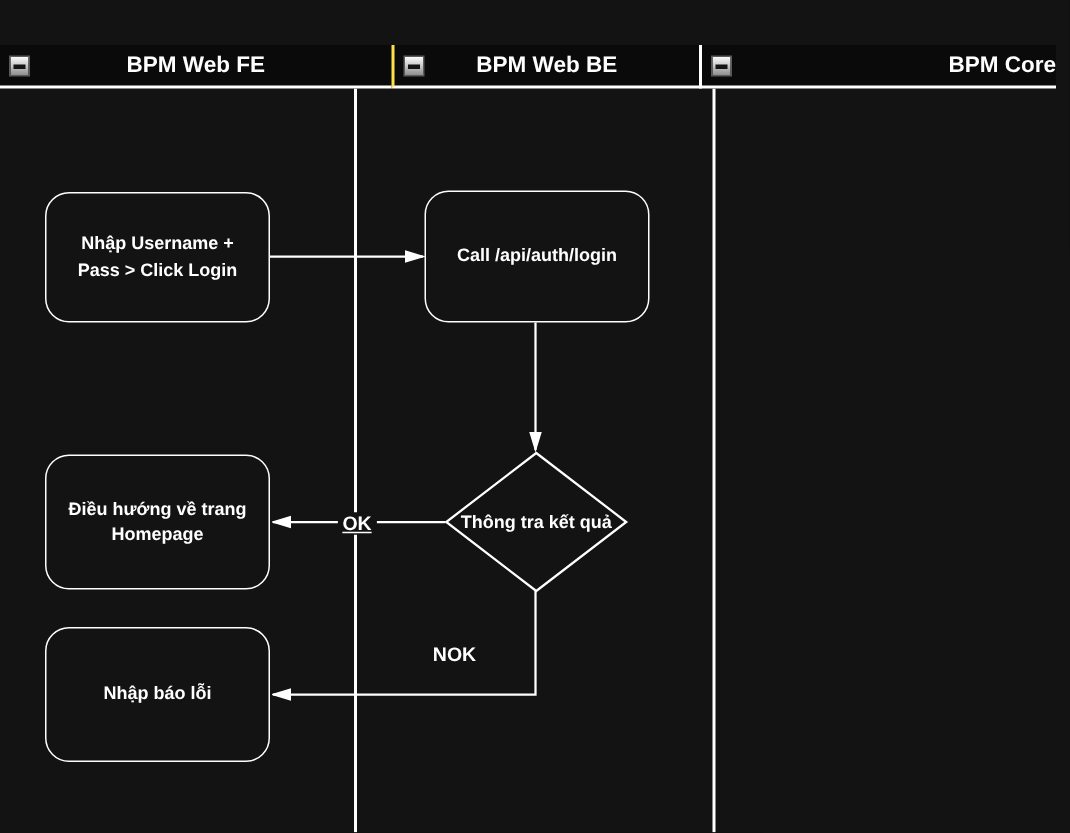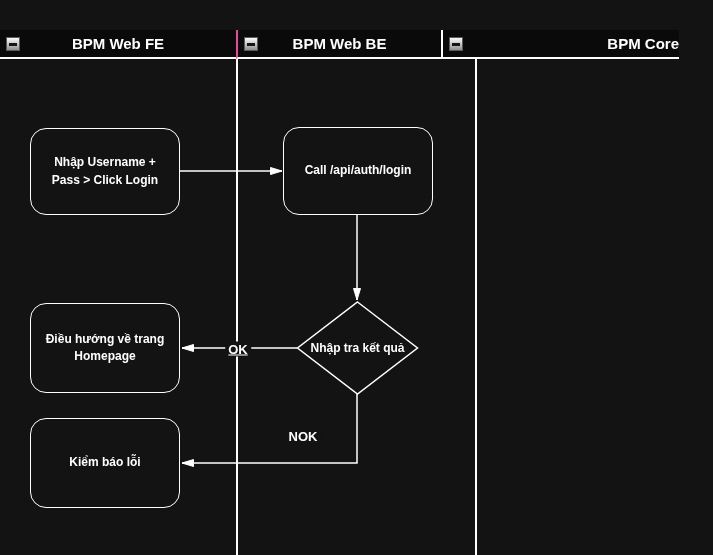--- a/index.html
+++ b/index.html
@@ -14,22 +14,22 @@
   }
   .title-text { color:#ffffff; font-size:15px; font-weight:bold; }
   .lane-headers {
     position:absolute; top:30px; left:0; width:713px; height:29px;
     display:flex; z-index:2;
   }
   .lane-header {
     box-sizing:border-box; background:#0a0a0a; border-bottom:2px solid #ffffff;
     display:flex; align-items:center; justify-content:center; position:relative;
   }
-  .lane-header.w1 { width:236px; }
-  .lane-header.w2 { width:205px; border-left:2px solid #ec4899;text-align:center; }
+  .lane-header.w1 { width:261px; }
+  .lane-header.w2 { width:205px; border-left:2px solid #fde047;text-align:center; }
   .lane-header.w3 { width:238px; border-left:2px solid #ffffff;justify-content:flex-end; }
   .lane-label { color:#ffffff; font-weight:bold; font-size:15px; }
   .collapse-btn {
     width:14px; height:14px; box-sizing:border-box; position:absolute;
     background:linear-gradient(180deg,#fafafa 0%,#cccccc 45%,#8f8f8f 100%);
     border:1px solid #5a5a5a; cursor:pointer;
   }
   .collapse-btn .minus {
     position:absolute; left:2px; right:2px; top:5px; height:3px; background:#151515;
   }
@@ -116,21 +116,21 @@
   <div class="node" id="node-enter">
     <span>Nhập Username + Pass &gt; Click Login</span>
   </div>
   <div class="node" id="node-redirect">
     <span>Điều hướng về trang Homepage</span>
   </div>
   <div class="node" id="node-call">
     <span>Call /api/auth/login</span>
   </div>
   <div class="node" id="node-error">
-    <span>Kiểm báo lỗi</span>
+    <span>Nhập báo lỗi</span>
   </div>
 
-  <div class="diamond-label">Nhập tra kết quả</div>
+  <div class="diamond-label">Thông tra kết quả</div>
 
   <div class="edge-label" id="label-ok">OK</div>
   <div class="edge-label" id="label-nok">NOK</div>
 
 </div>
 
 </body></html>

